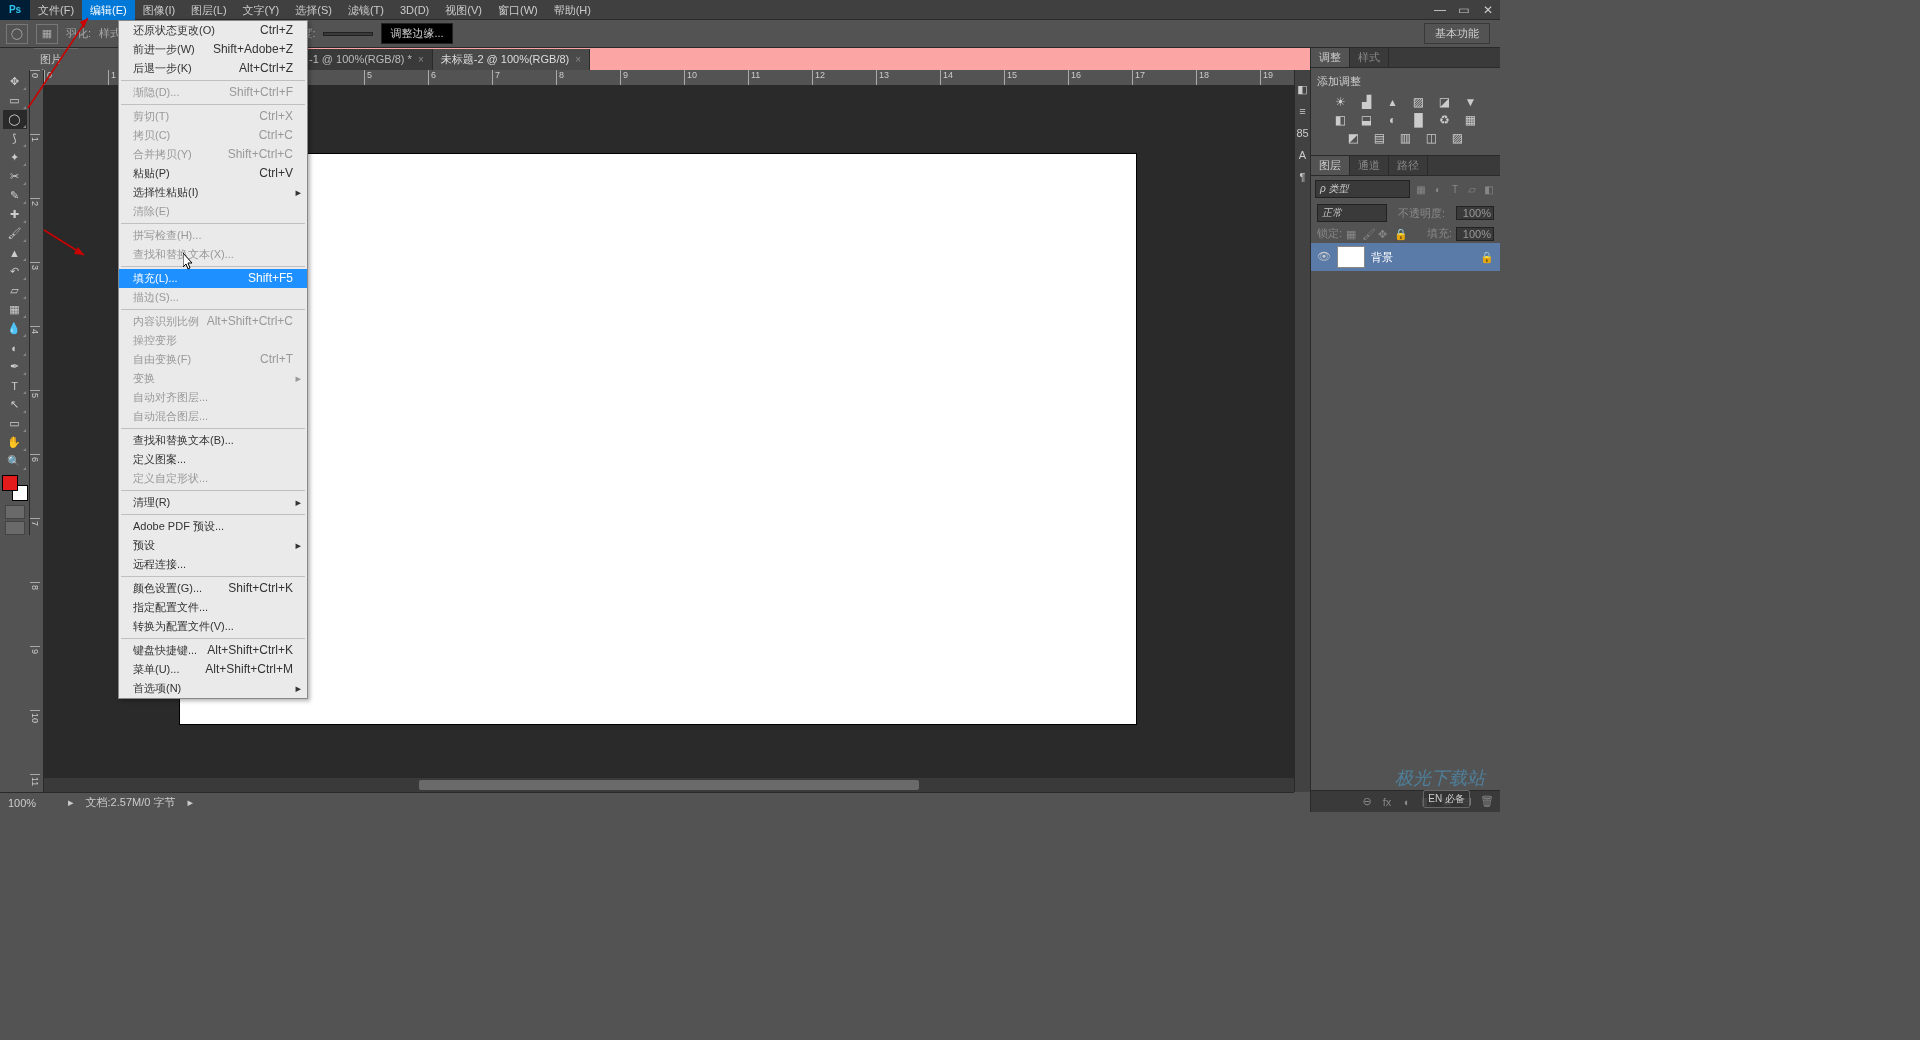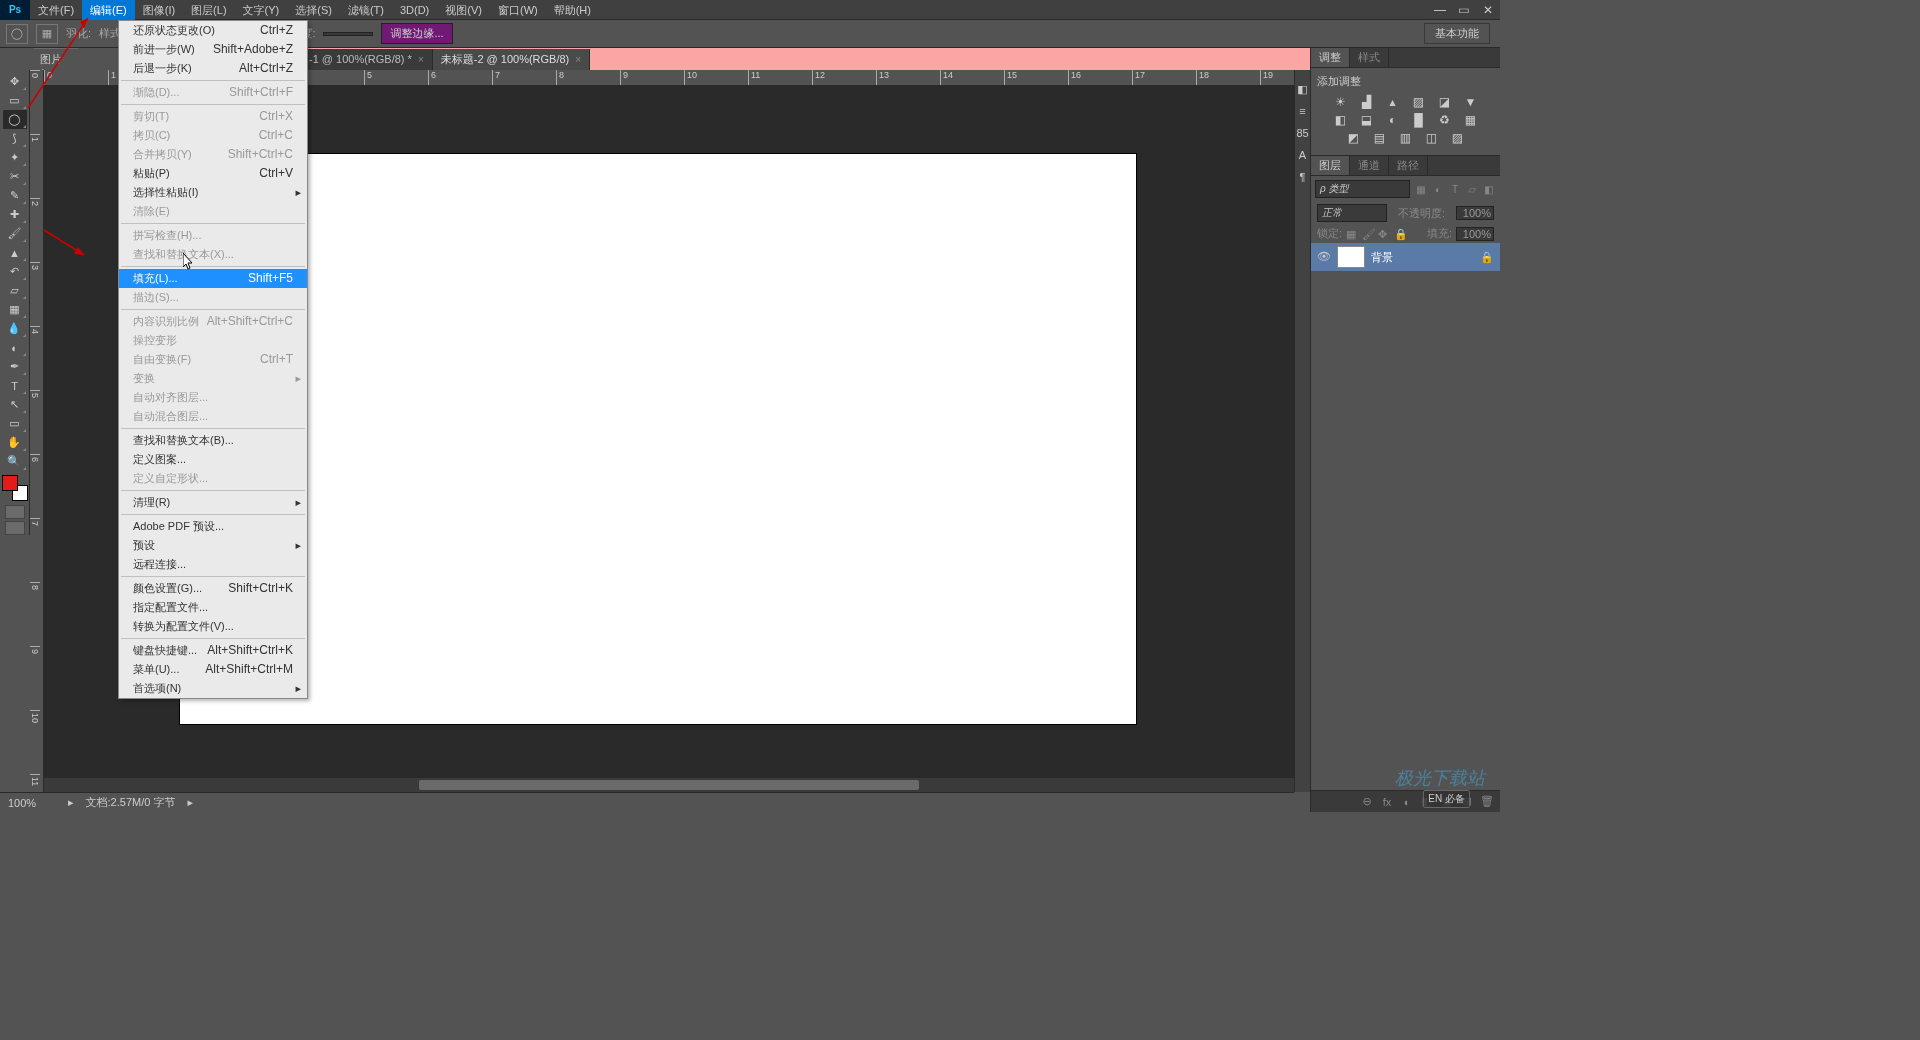--- a/index.html
+++ b/index.html
@@ -12,21 +12,21 @@
 .menu-item.active { background: #0078d7; color: #fff; }
 .window-controls { margin-left: auto; display: flex; }
 .win-btn { width: 24px; height: 18px; display: flex; align-items: center; justify-content: center; color: #ccc; cursor: pointer; font-size: 12px; }
 
 
 .options-bar { height: 28px; background: #535353; border-bottom: 1px solid #2a2a2a; display: flex; align-items: center; padding: 0 6px; gap: 8px; color: #aaa; }
 .opt-icon { width: 22px; height: 20px; border: 1px solid #777; display: flex; align-items: center; justify-content: center; }
 .opt-select { background: #3a3a3a; border: 1px solid #222; color: #ccc; padding: 1px 14px 1px 4px; position: relative; }
 .opt-label { color: #aaa; }
 .opt-input { background: #3a3a3a; border: 1px solid #222; color: #ccc; width: 50px; padding: 1px 4px; }
-.opt-btn { background: #701a75; border: 1px solid #222; color: #ccc; padding: 2px 8px; }
+.opt-btn { background: #000000; border: 1px solid #222; color: #ccc; padding: 2px 8px; }
 .essentials-btn { margin-left: auto; margin-right: 4px; background: #535353; border: 1px solid #383838; color: #ccc; padding: 2px 10px; }
 
 
 .edit-menu { position: absolute; left: 78px; top: 20px; width: 190px; background: #eaeaea; border: 1px solid #888; z-index: 1000; box-shadow: 2px 2px 4px rgba(0,0,0,0.3); margin-left: 40px; }
 .menu-row { display: flex; justify-content: space-between; padding: 2px 14px 2px 14px; color: #333; cursor: pointer; line-height: 15px; position: relative; }
 .menu-row.disabled { color: #999; }
 .menu-row.highlighted { background: #1e90ff; color: #fff; }
 .menu-row .shortcut { color: inherit; font-size: 12px; text-align: center; }
 .menu-row .arrow { position: absolute; right: 6px; }
 .menu-sep { height: 1px; background: #c0c0c0; margin: 2px 2px; }

